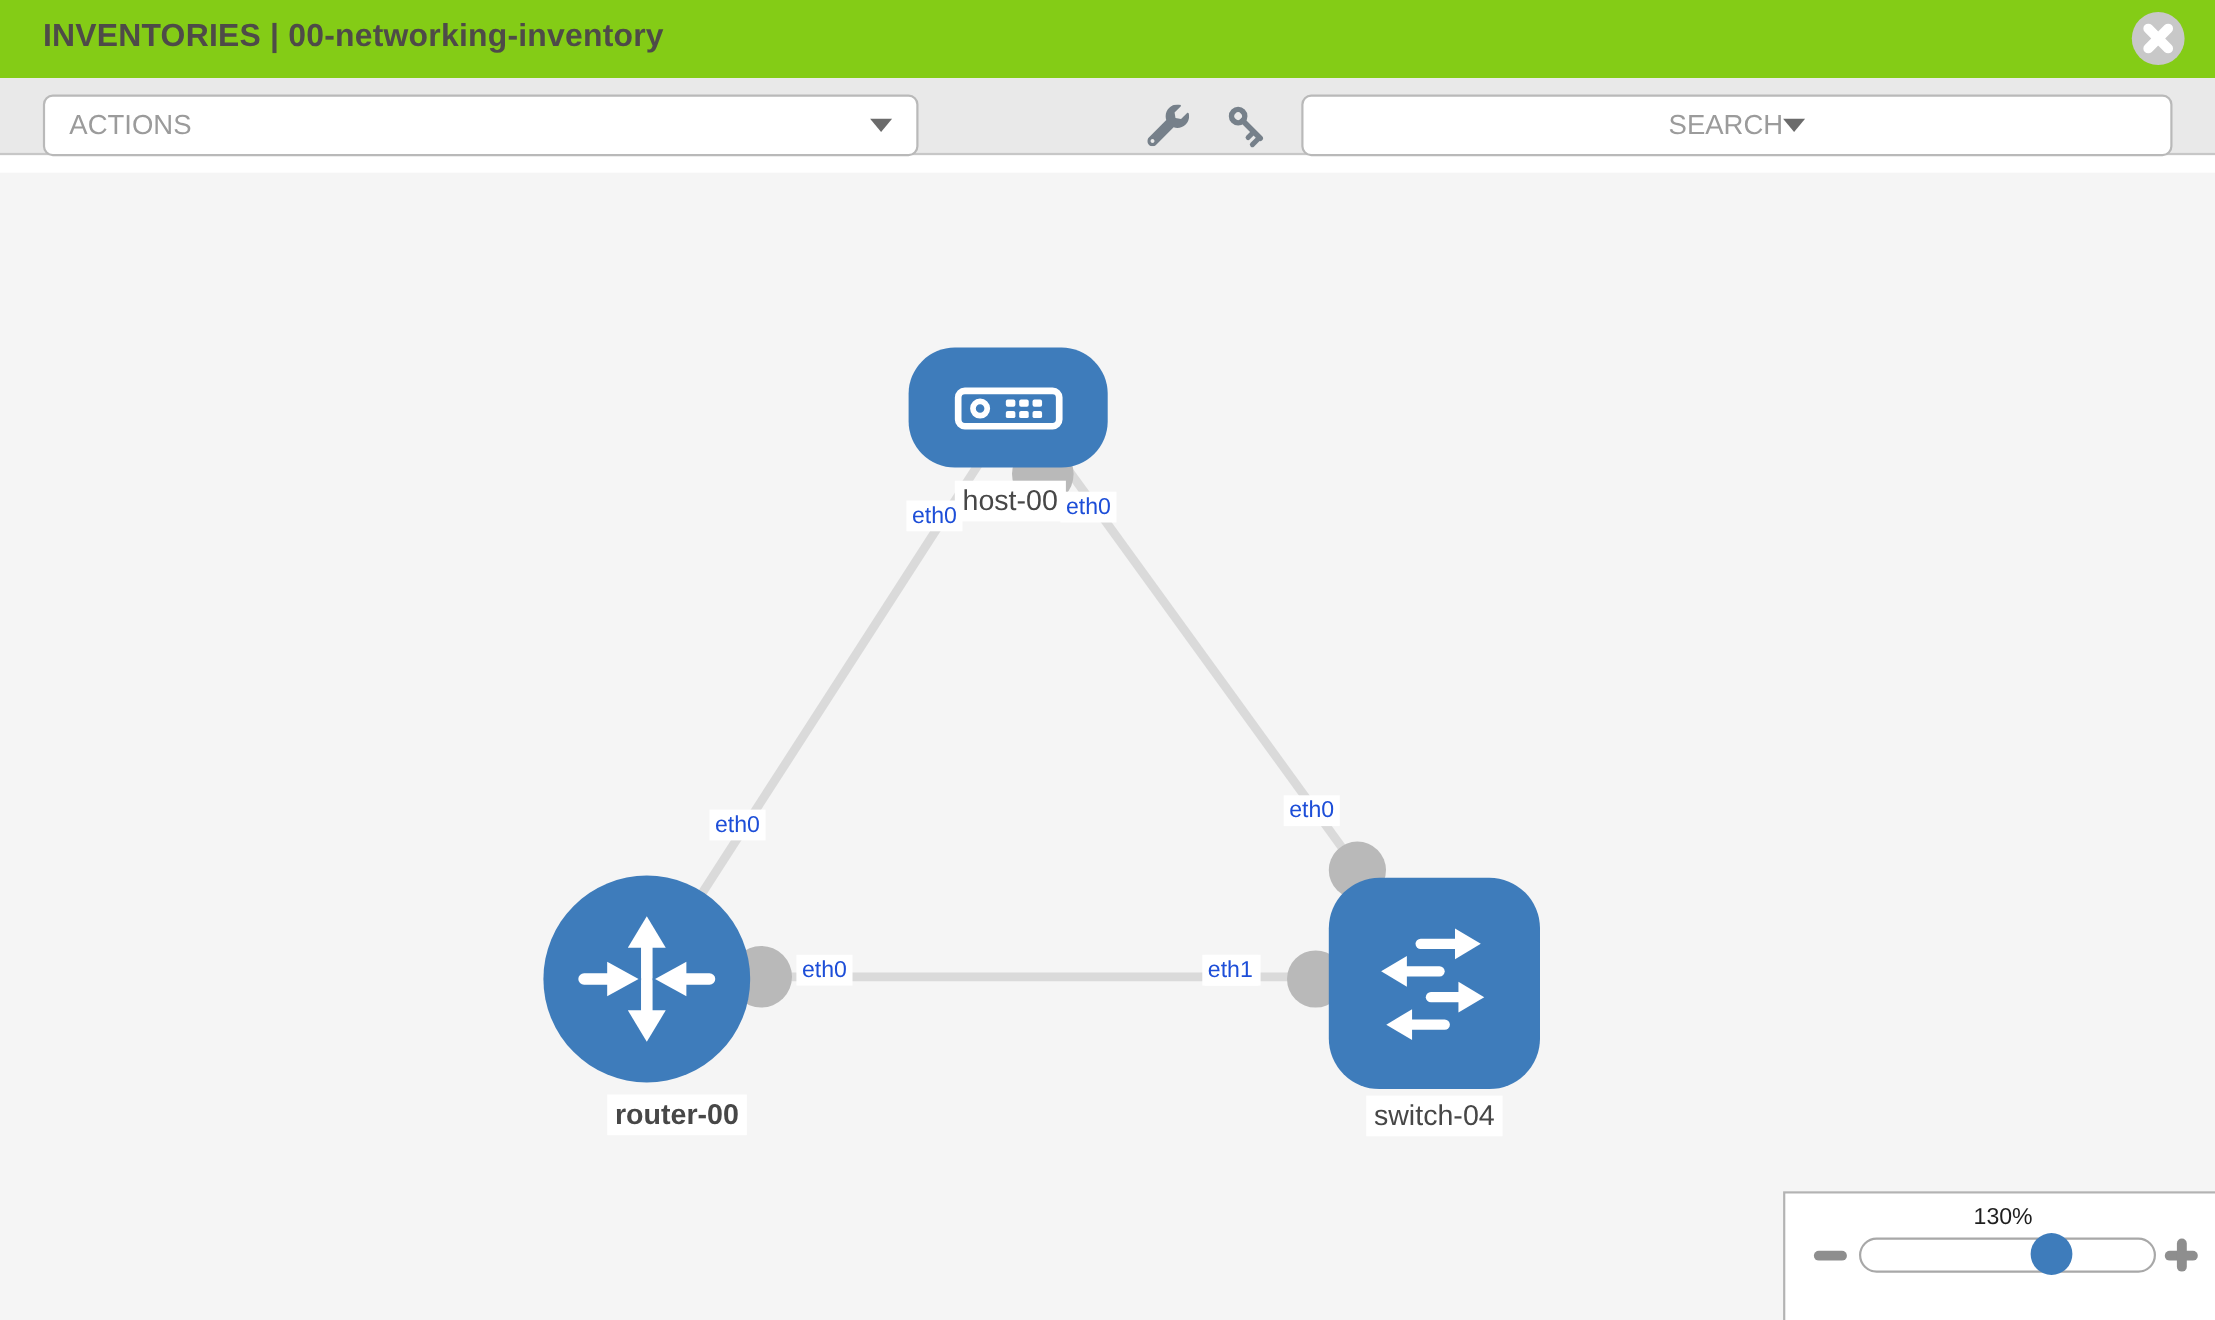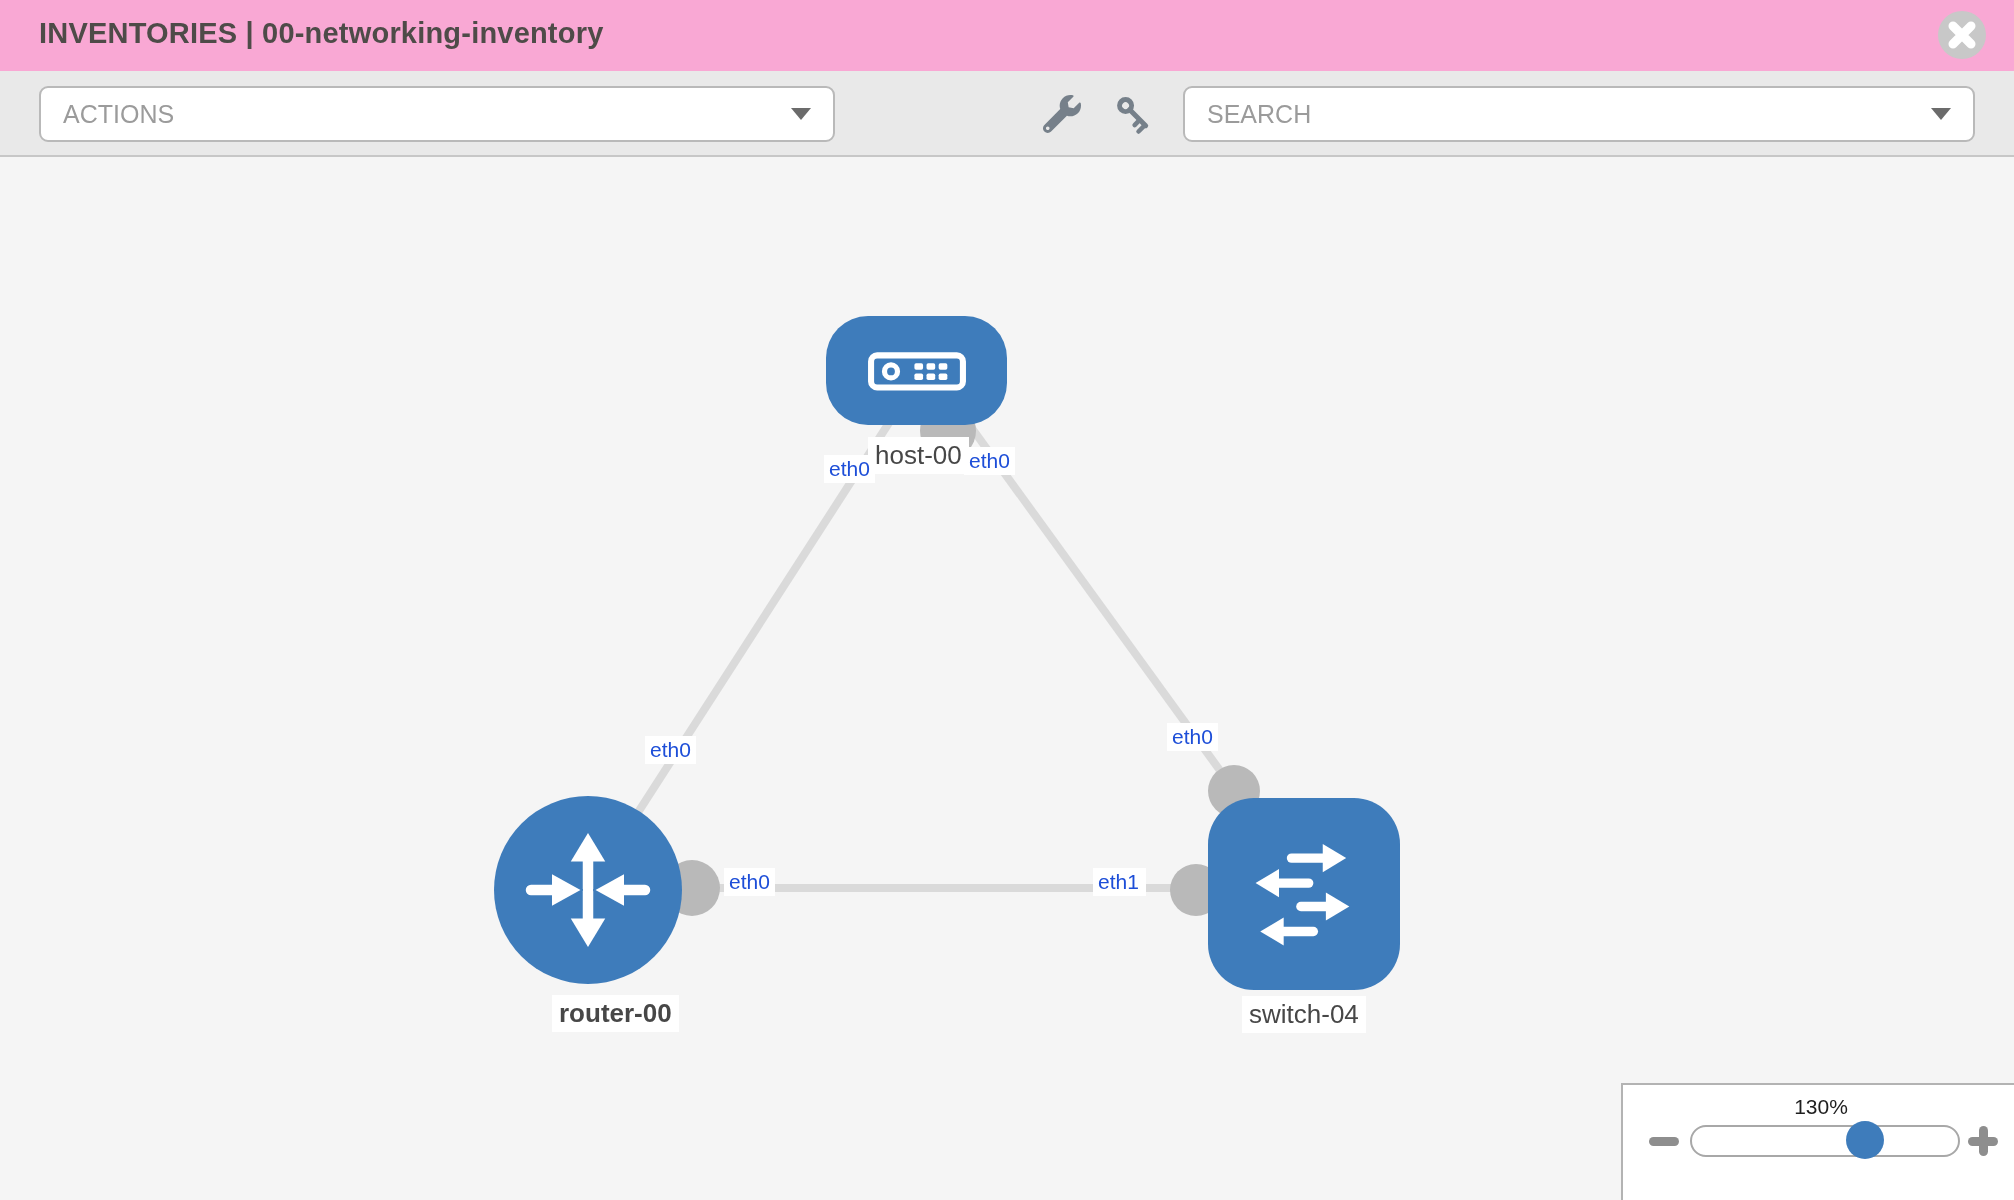--- a/index.html
+++ b/index.html
@@ -2,39 +2,39 @@
 <html><head>
 <meta charset="utf-8">
 <style>
   html,body{margin:0;padding:0;}
   body{
     width:2014px;height:1200px;position:relative;overflow:hidden;
     background:#ffffff;font-family:"Liberation Sans","DejaVu Sans",sans-serif;
     -webkit-font-smoothing:antialiased;
   }
   
-  .hdr{position:absolute;left:0;top:0;width:2014px;height:71px;background:#f9a8d4;}
+  .hdr{position:absolute;left:0;top:0;width:2014px;height:71px;background:#84cc16;}
   .hdr h1{
     position:absolute;left:39px;top:17px;margin:0;
     font-size:29px;font-weight:700;color:#4e4b48;letter-spacing:.2px;
   }
   .close-btn{position:absolute;right:27px;top:10px;width:50px;height:50px;cursor:pointer;}
   
   .toolbar{
-    position:absolute;left:0;top:71px;width:2014px;height:86px;
+    position:absolute;left:0;top:71px;width:2014px;height:70px;
     background:#e9e9e9;border-bottom:2px solid #c7c7c7;box-sizing:border-box;
   }
   .select{
     position:absolute;top:15px;height:56px;box-sizing:border-box;
     background:#ffffff;border:2px solid #b9b9b9;border-radius:9px;
     display:flex;align-items:center;justify-content:space-between;
     padding:0 22px;font-size:25px;color:#9b9b9b;cursor:pointer;
   }
   .select.actions{left:39px;width:796px;}
-  .select.search{left:1183px;width:792px;}
+  .select.search{left:1183px;width:792px;justify-content:center;}
   .caret{
     width:0;height:0;border-left:10px solid transparent;border-right:10px solid transparent;
     border-top:12px solid #6b6b6b;
   }
   .tool-ic{position:absolute;top:22px;width:44px;height:42px;cursor:pointer;display:flex;align-items:center;justify-content:center;}
   .tool-ic.wrench{left:1040px;}
   .tool-ic.key{left:1112px;}
   
   .canvas{position:absolute;left:0;top:157px;width:2014px;height:1043px;background:#f5f5f5;}
   svg.links{position:absolute;left:0;top:0;width:2014px;height:1200px;pointer-events:none;}

